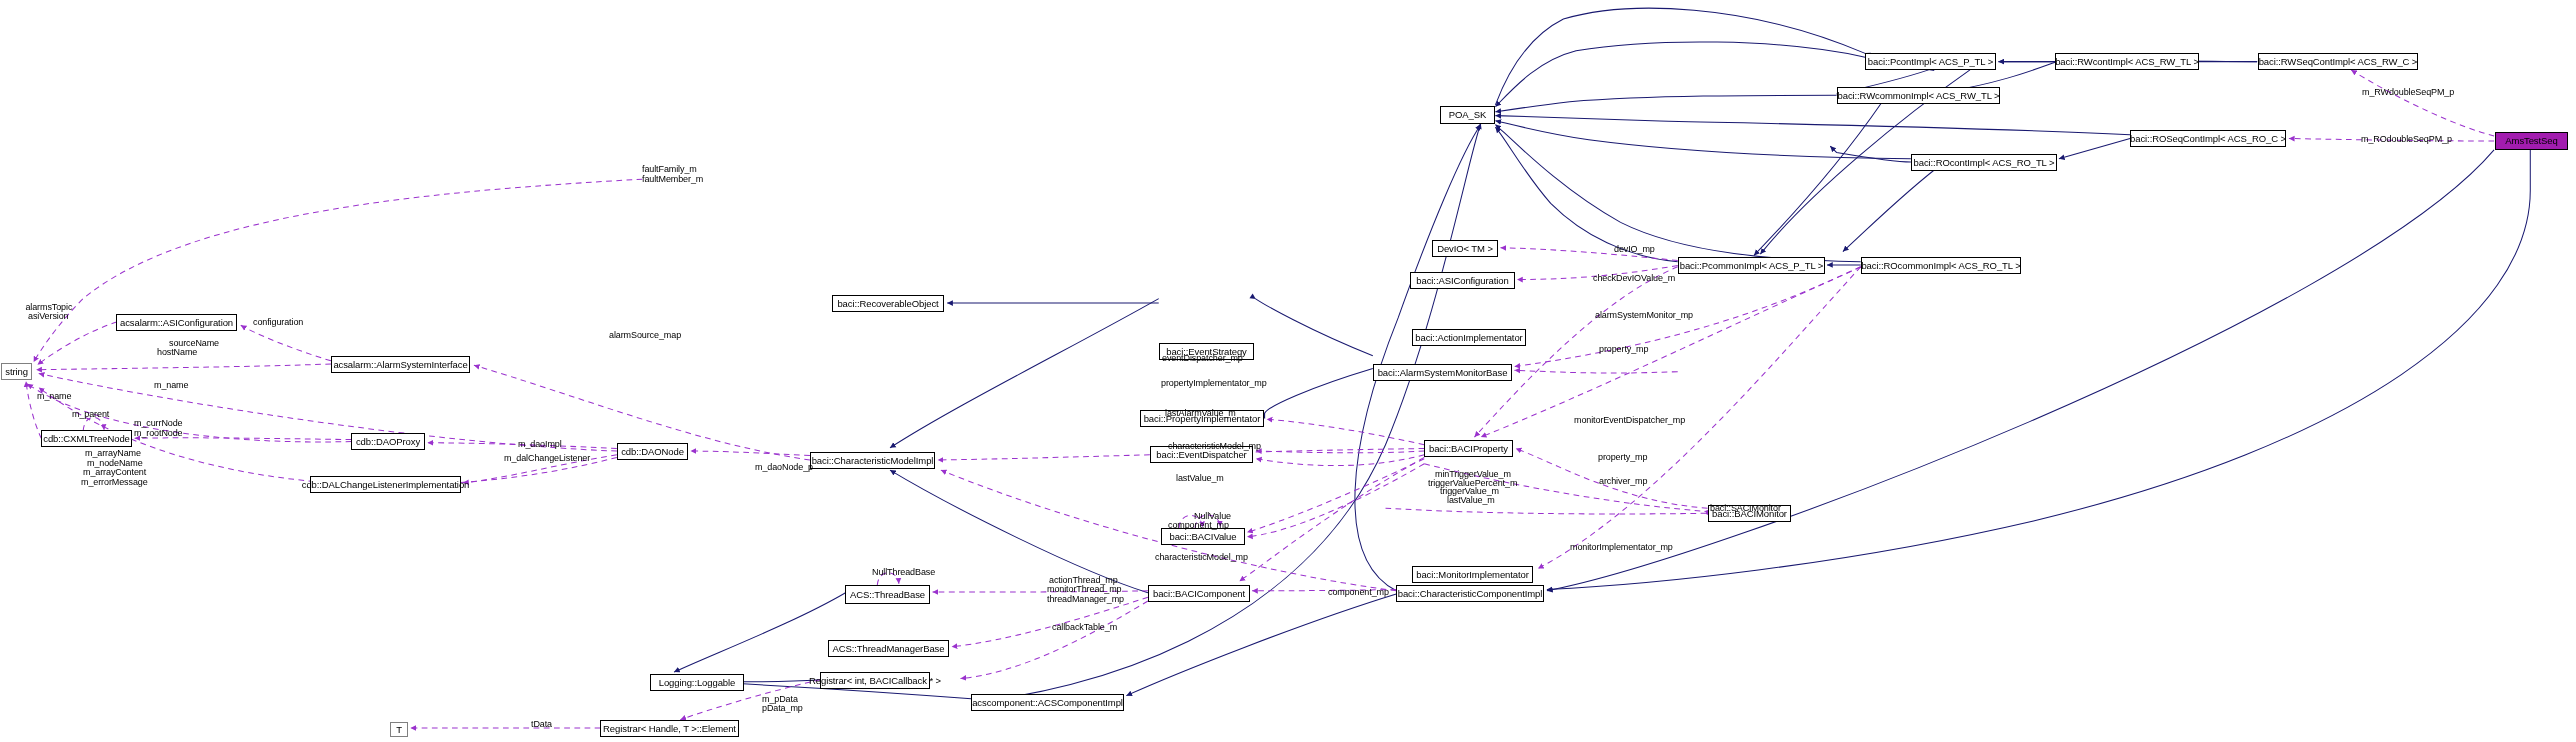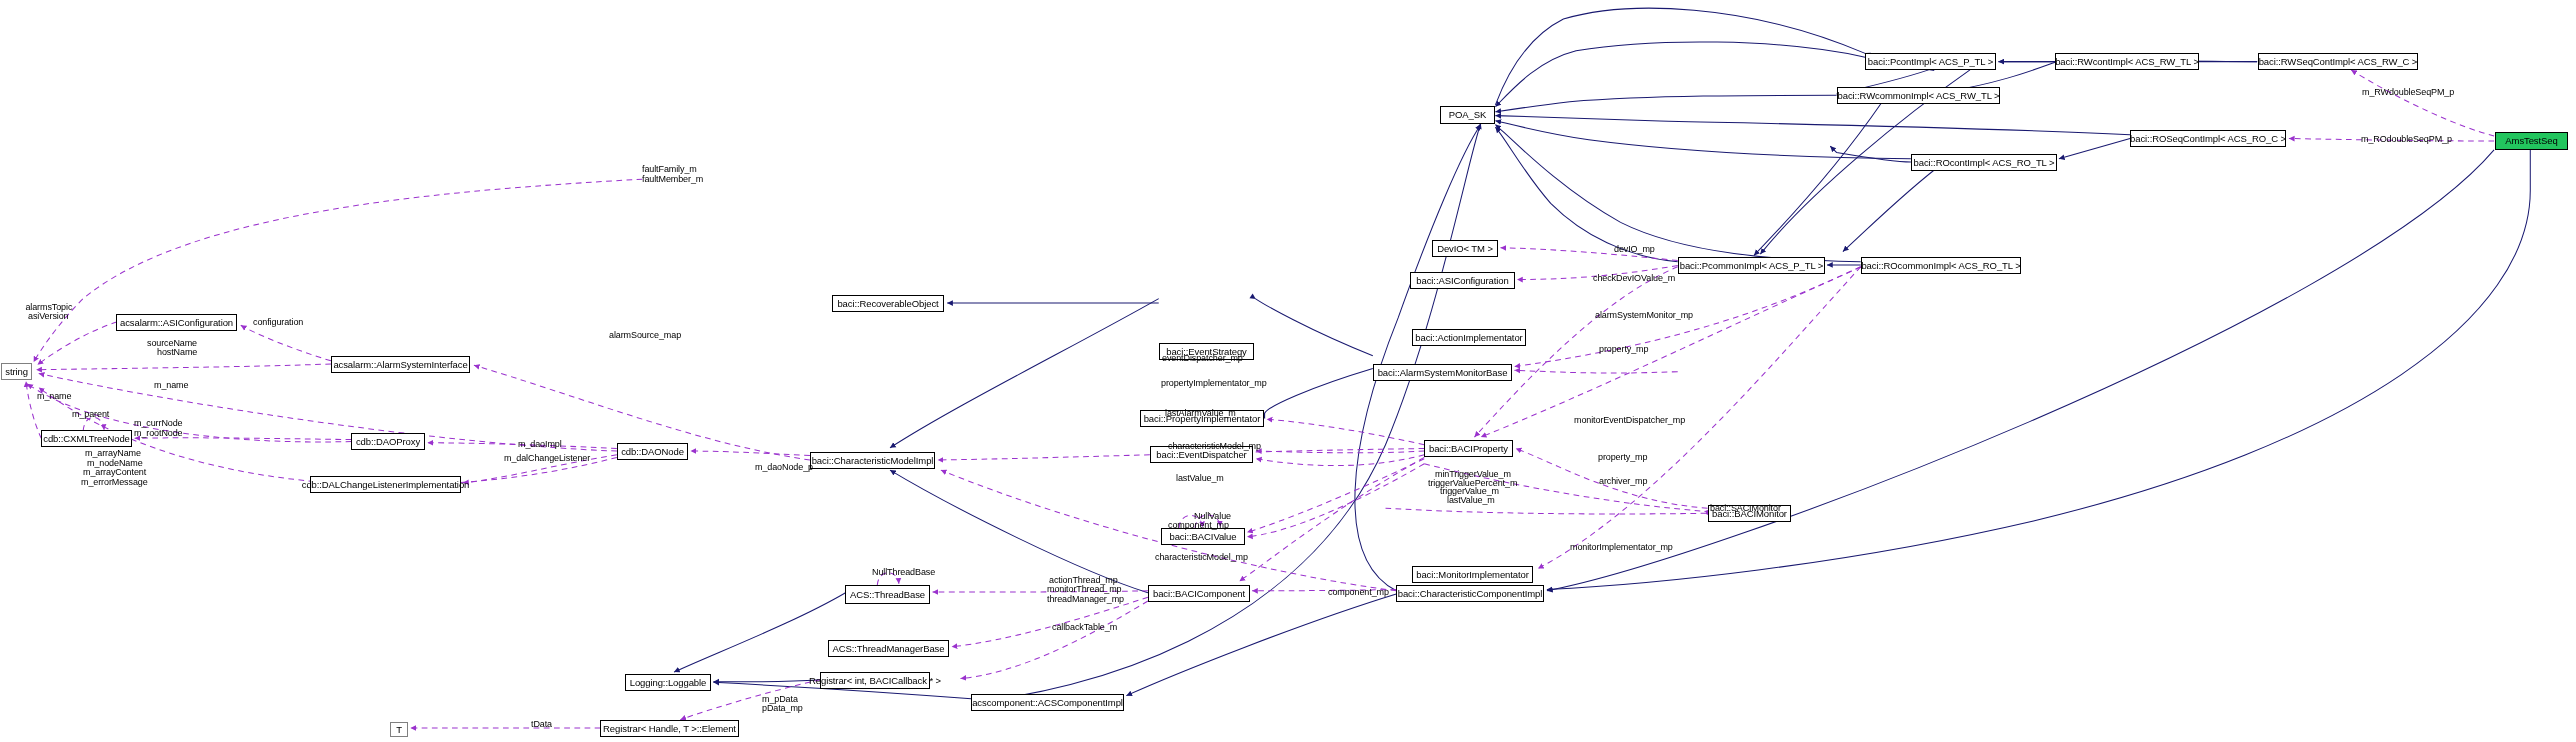--- a/index.html
+++ b/index.html
@@ -25,21 +25,21 @@
     font-size:9.5px;
     line-height:1;
     display:flex;
     align-items:center;
     justify-content:center;
     white-space:nowrap;
     padding:0 3.8px;
     letter-spacing:-0.1px;
   }
   .node.focus{
-    background:#22c55e;
+    background:#a21caf;
     border-color:#000000;
   }
   .node.plain{
     border-color:#808080;
     background:#ffffff;
   }
   .elabel{
     position:absolute;
     font-size:9px;
     line-height:8.3px;
@@ -201,21 +201,21 @@
     <div class="node" style="left: 617px; top: 443px; width: 71px; height: 16.5px;">cdb::DAONode</div>
     <div class="node" style="left: 810px; top: 452px; width: 125px; height: 16.5px;">baci::CharacteristicModelImpl</div>
     <div class="node" style="left: 832px; top: 295px; width: 112px; height: 16.5px;">baci::RecoverableObject</div>
     <div class="node" style="left: 1159px; top: 295px; width: 95px; height: 16.5px; margin-top: 48px;">baci::EventStrategy</div>
     <div class="node" style="left: 1140px; top: 410px; width: 124px; height: 16.5px;">baci::PropertyImplementator</div>
     <div class="node" style="left: 1150px; top: 446px; width: 103px; height: 16.5px;">baci::EventDispatcher</div>
     <div class="node" style="left: 1161px; top: 528px; width: 84px; height: 16.5px;">baci::BACIValue</div>
     <div class="node" style="left: 845px; top: 585px; width: 85px; height: 19px;">ACS::ThreadBase</div>
     <div class="node" style="left: 828px; top: 640px; width: 121px; height: 16.5px;">ACS::ThreadManagerBase</div>
     <div class="node" style="left: 820px; top: 672px; width: 110px; height: 16.5px;">Registrar&lt; int, BACICallback * &gt;</div>
-    <div class="node" style="left: 625px; top: 674px; width: 86px; height: 16.5px;">Logging::Loggable</div>
+    <div class="node" style="left: 650px; top: 674px; width: 94px; height: 16.5px;">Logging::Loggable</div>
     <div class="node" style="left: 971px; top: 694px; width: 153px; height: 16.5px;">acscomponent::ACSComponentImpl</div>
     <div class="node plain" style="left: 390px; top: 722px; width: 18px; height: 15.3px;">T</div>
     <div class="node" style="left: 600px; top: 720px; width: 139px; height: 16.5px;">Registrar&lt; Handle, T &gt;::Element</div>
     <div class="node" style="left: 1148px; top: 585px; width: 102px; height: 16.5px;">baci::BACIComponent</div>
     <div class="node" style="left: 1396px; top: 585px; width: 148px; height: 16.5px;">baci::CharacteristicComponentImpl</div>
     <div class="node" style="left: 1412px; top: 566px; width: 121px; height: 16.5px;">baci::MonitorImplementator</div>
     <div class="node" style="left: 1424px; top: 440px; width: 89px; height: 16.5px;">baci::BACIProperty</div>
     <div class="node" style="left: 1708px; top: 505px; width: 83px; height: 16.5px;">baci::BACIMonitor</div>
     <div class="node" style="left: 1373px; top: 364px; width: 139px; height: 16.5px;">baci::AlarmSystemMonitorBase</div>
     <div class="node" style="left: 1412px; top: 329px; width: 114px; height: 16.5px;">baci::ActionImplementator</div>
@@ -229,21 +229,21 @@
     <div class="node" style="left: 2258px; top: 53px; width: 160px; height: 16.5px;">baci::RWSeqContImpl&lt; ACS_RW_C &gt;</div>
     <div class="node" style="left: 1837px; top: 87px; width: 163px; height: 16.5px;">baci::RWcommonImpl&lt; ACS_RW_TL &gt;</div>
     <div class="node" style="left: 2130px; top: 130px; width: 156px; height: 16.5px;">baci::ROSeqContImpl&lt; ACS_RO_C &gt;</div>
     <div class="node" style="left: 1911px; top: 154px; width: 146px; height: 16.5px;">baci::ROcontImpl&lt; ACS_RO_TL &gt;</div>
     <div class="node focus" style="left: 2495px; top: 132px; width: 73px; height: 18px;">AmsTestSeq</div>
     <div class="elabel" style="left: 642px; top: 165px;">faultFamily_m</div>
     <div class="elabel" style="left: 642px; top: 175px;">faultMember_m</div>
     <div class="elabel" style="left: 25.4px; top: 303px;">alarmsTopic</div>
     <div class="elabel" style="left: 28px; top: 312px;">asiVersion</div>
     <div class="elabel" style="left: 253px; top: 318px;">configuration</div>
-    <div class="elabel" style="left: 147px; top: 339px;">sourceName</div>
+    <div class="elabel" style="left: 169px; top: 339px;">sourceName</div>
     <div class="elabel" style="left: 157px; top: 348px;">hostName</div>
     <div class="elabel" style="left: 609px; top: 331px;">alarmSource_map</div>
     <div class="elabel" style="left: 154px; top: 381px;">m_name</div>
     <div class="elabel" style="left: 37px; top: 392px;">m_name</div>
     <div class="elabel" style="left: 72px; top: 410px;">m_parent</div>
     <div class="elabel" style="left: 134px; top: 419px;">m_currNode</div>
     <div class="elabel" style="left: 134px; top: 429px;">m_rootNode</div>
     <div class="elabel" style="left: 85px; top: 449px;">m_arrayName</div>
     <div class="elabel" style="left: 87px; top: 459px;">m_nodeName</div>
     <div class="elabel" style="left: 83px; top: 468px;">m_arrayContent</div>

